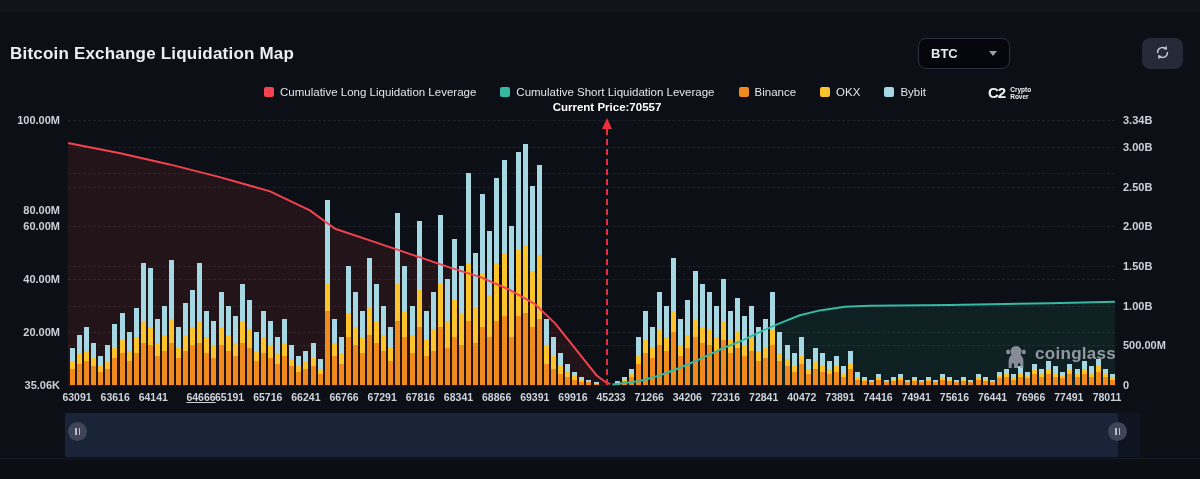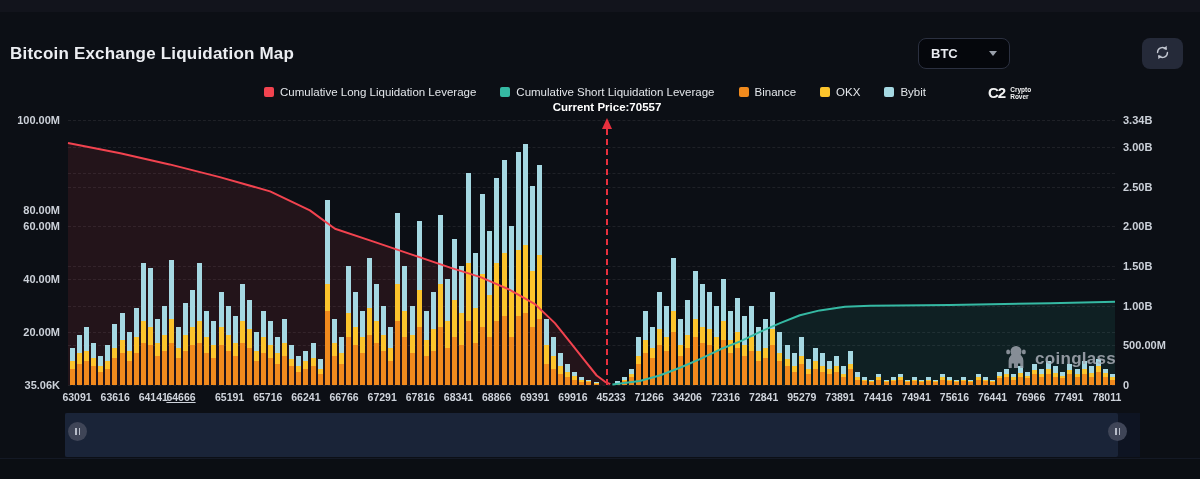--- a/index.html
+++ b/index.html
@@ -43,21 +43,21 @@
   
   .gridline { position:absolute; left:68px; width:1047px; height:0; border-top:1px dashed rgba(255,255,255,0.08); }
   .ytick-left { position:absolute; right:1140px; transform:translateY(-50%); font-size:11px; font-weight:600; color:#ccd1d9; white-space:nowrap; }
   .ytick-right { position:absolute; left:1123px; transform:translateY(-50%); font-size:11px; font-weight:600; color:#ccd1d9; white-space:nowrap; }
   .xtick { position:absolute; top:391px; transform:translateX(-50%); font-size:10.5px; font-weight:700; color:#ced3db; white-space:nowrap; }
   .bar { position:absolute; width:5px; display:flex; flex-direction:column; }
   .bar div { width:100%; }
   svg.layer { position:absolute; left:0; top:0; }
 
   
-  .coinglass-mark { position:absolute; left:1004px; top:344px; display:flex; align-items:center; gap:7px; opacity:.85; }
+  .coinglass-mark { position:absolute; left:1004px; top:344px; display:flex; align-items:flex-start; gap:7px; opacity:.85; }
   .coinglass-mark .cg-text { font-size:17px; font-weight:700; color:#a9aeb7; letter-spacing:.3px; }
   .rover-mark { position:absolute; left:988px; top:84px; display:flex; align-items:center; gap:5px; opacity:.95; }
   .rover-mark .cr { font-size:15px; font-weight:800; color:#fff; letter-spacing:-1px; }
   .rover-mark .cr-text { font-size:6.5px; line-height:7px; color:#fff; font-weight:600; }
 
   
   .nav-track { position:absolute; left:65px; top:413px; width:1075px; height:44px; background:#0e1422; }
   .nav-selected { position:absolute; left:65px; top:413px; width:1053px; height:44px; background:#1a2438; border-radius:2px; }
   .nav-handle {
     position:absolute; top:422px; width:19px; height:19px; border-radius:50%; background:#3f4557;
@@ -886,37 +886,37 @@
         <div class="ytick-right" style="top: 226.317px;">2.00B</div>
         <div class="ytick-right" style="top: 265.988px;">1.50B</div>
         <div class="ytick-right" style="top: 305.659px;">1.00B</div>
         <div class="ytick-right" style="top: 345.329px;">500.00M</div>
         <div class="ytick-right" style="top: 385px;">0</div>
       </div>
     <div id="xticks">
         <div class="xtick" style="left: 77px;">63091</div>
         <div class="xtick" style="left: 115.148px;">63616</div>
         <div class="xtick" style="left: 153.296px;">64141</div>
-        <div class="xtick" style="left: 181px; text-decoration: underline;">64666</div>
+        <div class="xtick" style="left: 201px; text-decoration: underline;">64666</div>
         <div class="xtick" style="left: 229.593px;">65191</div>
         <div class="xtick" style="left: 267.741px;">65716</div>
         <div class="xtick" style="left: 305.889px;">66241</div>
         <div class="xtick" style="left: 344.037px;">66766</div>
         <div class="xtick" style="left: 382.185px;">67291</div>
         <div class="xtick" style="left: 420.333px;">67816</div>
         <div class="xtick" style="left: 458.481px;">68341</div>
         <div class="xtick" style="left: 496.63px;">68866</div>
         <div class="xtick" style="left: 534.778px;">69391</div>
         <div class="xtick" style="left: 572.926px;">69916</div>
         <div class="xtick" style="left: 611.074px;">45233</div>
         <div class="xtick" style="left: 649.222px;">71266</div>
         <div class="xtick" style="left: 687.37px;">34206</div>
         <div class="xtick" style="left: 725.519px;">72316</div>
         <div class="xtick" style="left: 763.667px;">72841</div>
-        <div class="xtick" style="left: 801.815px;">95279</div>
+        <div class="xtick" style="left: 801.815px;">40472</div>
         <div class="xtick" style="left: 839.963px;">73891</div>
         <div class="xtick" style="left: 878.111px;">74416</div>
         <div class="xtick" style="left: 916.259px;">74941</div>
         <div class="xtick" style="left: 954.407px;">75616</div>
         <div class="xtick" style="left: 992.556px;">76441</div>
         <div class="xtick" style="left: 1030.7px;">76966</div>
         <div class="xtick" style="left: 1068.85px;">77491</div>
         <div class="xtick" style="left: 1107px;">78011</div>
       </div>
   </div>

